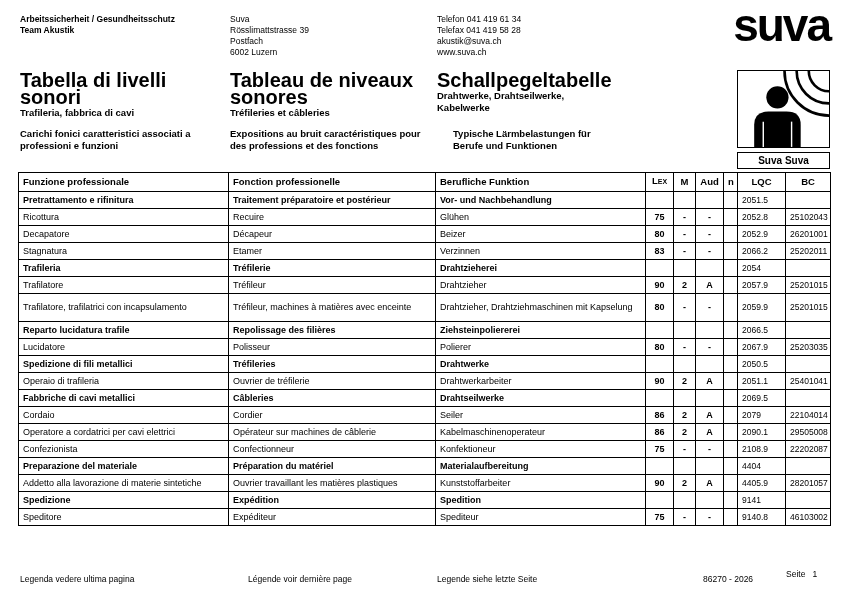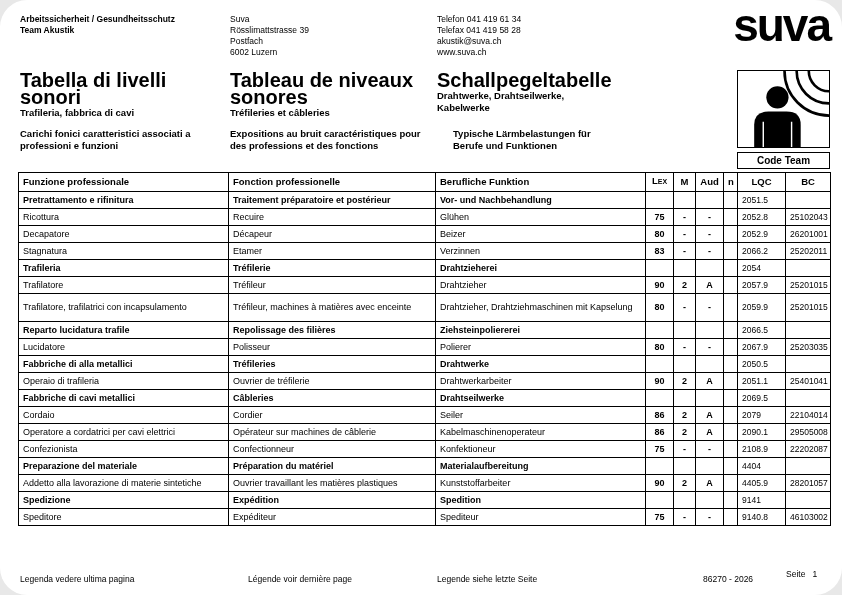--- a/index.html
+++ b/index.html
@@ -1,21 +1,20 @@
 <!DOCTYPE html>
 <html><head>
 <meta charset="utf-8">
 <style>
   html,body { margin:0; padding:0; background:#e8e8e8; }
   .page {
     position:relative; width:842px; height:595px; margin:0 auto;
     background:#fff; color:#000;
     font-family:"Liberation Sans", sans-serif;
     overflow:hidden;
-    border-radius:27px;
   }
   .abs { position:absolute; }
 
   
   .letterhead-block { font-size:8.5px; line-height:11px; }
   .letterhead-block.bold { font-weight:bold; }
   .suva-logo {
     right:12px; top:2px; font-size:46px; font-weight:bold;
     letter-spacing:-2px; line-height:46px;
   }
@@ -103,21 +102,21 @@
       <circle cx="90" cy="0" r="20" fill="none" stroke="#000" stroke-width="2.6"></circle>
       <circle cx="90" cy="0" r="32" fill="none" stroke="#000" stroke-width="2.6"></circle>
       <circle cx="90" cy="0" r="44" fill="none" stroke="#000" stroke-width="2.6"></circle>
       <circle cx="39" cy="26" r="11" fill="#000"></circle>
       <path d="M16,75 L16,53 Q16,40 30,40 L48,40 Q62,40 62,53 L62,75 Z" fill="#000"></path>
       <path d="M25,50 L25,75" stroke="#fff" stroke-width="1.4" fill="none"></path>
       <path d="M53,50 L53,75" stroke="#fff" stroke-width="1.4" fill="none"></path>
     </svg>
   </div>
   <div class="abs code-box">
-    <span>Code Team</span>
+    <span>Suva Suva</span>
   </div>
 
   <table class="sound-table">
     <colgroup>
       <col style="width:210px">
         <col style="width:207px">
         <col style="width:210px">
       <col style="width:28px">
         <col style="width:22px">
         <col style="width:28px">
@@ -232,21 +231,21 @@
       <td class="text">Polisseur</td>
       <td class="text">Polierer</td>
       <td class="num">80</td>
       <td class="num">-</td>
       <td class="num">-</td>
       <td class="num"></td>
       <td class="code">2067.9</td>
       <td class="code">25203035</td>
     </tr>
         <tr class="section-row">
-      <td class="text">Fabbriche di alla metallici</td>
+      <td class="text">Spedizione di fili metallici</td>
       <td class="text">Tréfileries</td>
       <td class="text">Drahtwerke</td>
       <td class="num"></td>
       <td class="num"></td>
       <td class="num"></td>
       <td class="num"></td>
       <td class="code">2050.5</td>
       <td class="code"></td>
     </tr>
         <tr>

